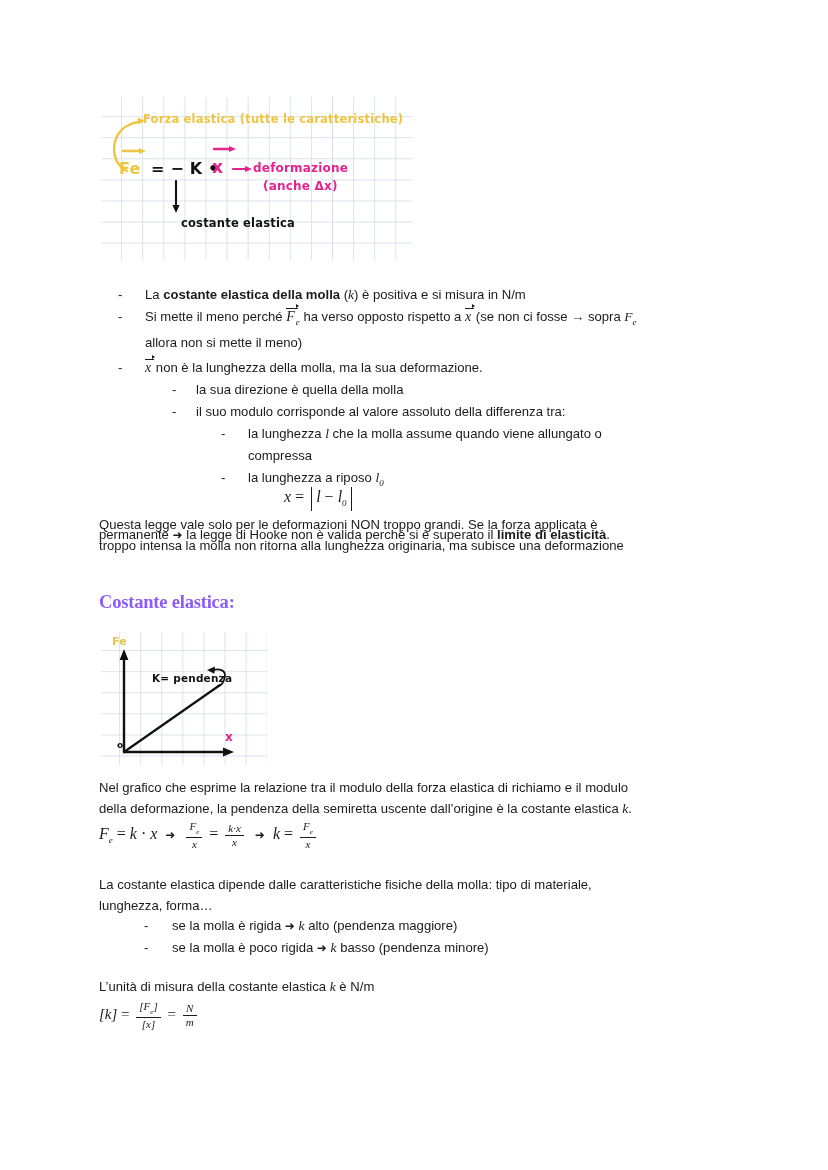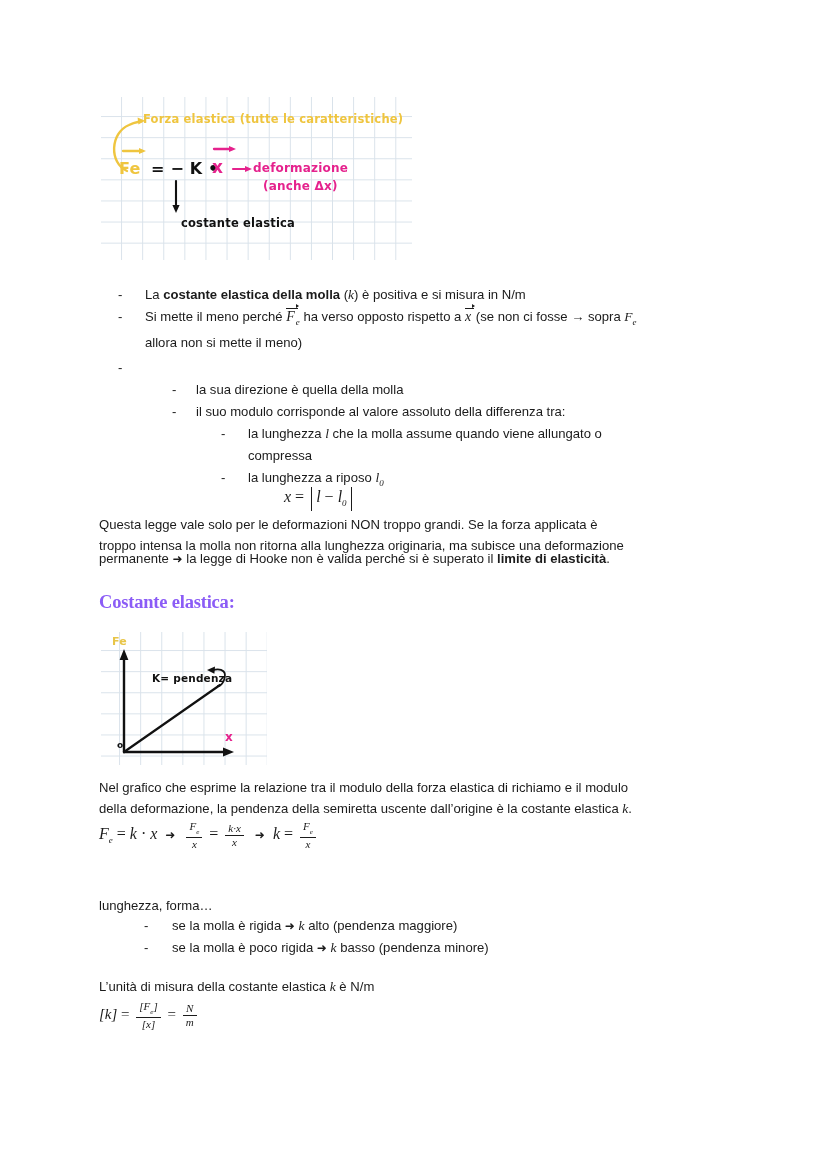--- a/index.html
+++ b/index.html
@@ -217,20 +217,23 @@
     <span>La </span><b>costante elastica della molla</b><span> (</span><span class="it">k</span><span>) è positiva e si misura in N/m</span>
   </div>
 
   <div class="dash" style="left:118px; top:306px;">-</div>
   <div class="txt" style="left:145px; top:306px;">
     <span>Si mette il meno perché </span><span class="vec"><span>F</span><span class="tip"></span></span><span class="sub">e</span><span> ha verso opposto rispetto a </span><span class="vec"><span>x</span><span class="tip"></span></span><span> (se non ci fosse →  sopra </span><span class="it">F</span><span class="sub">e</span>
   </div>
   <div class="txt" style="left:145px; top:332px;">allora non si mette il meno)</div>
 
   <div class="dash" style="left:118px; top:357px;">-</div>
+  <div class="txt" style="left:145px; top:357px;">
+    <span class="vec"><span>x</span><span class="tip"></span></span><span> non è la lunghezza della molla, ma la sua deformazione.</span>
+  </div>
 
   <div class="dash" style="left:172px; top:379px;">-</div>
   <div class="txt" style="left:196px; top:379px;">la sua direzione è quella della molla</div>
 
   <div class="dash" style="left:172px; top:401px;">-</div>
   <div class="txt" style="left:196px; top:401px;">il suo modulo corrisponde al valore assoluto della differenza tra:</div>
 
   <div class="dash" style="left:221px; top:423px;">-</div>
   <div class="txt" style="left:248px; top:423px;">
     <span>la lunghezza </span><span class="it">l</span><span> che la molla assume quando viene allungato o</span>
@@ -243,21 +246,21 @@
   </div>
 
   <div class="math" style="left:248px; top:487px; font-size:16px;margin-left:36px;">
     <span>x</span>
     <span class="up">=</span>
     <span class="absbar"><span>l</span> <span class="up">−</span> <span>l</span><span class="sub">0</span></span>
   </div>
 
   <div class="txt" style="left:99px; top:514px;">Questa legge vale solo per le deformazioni NON troppo grandi. Se la forza applicata è</div>
   <div class="txt" style="left:99px; top:535px;">troppo intensa la molla non ritorna alla lunghezza originaria, ma subisce una deformazione</div>
-  <div class="txt" style="left:99px; top:548px;text-align:right;">
+  <div class="txt" style="left:99px; top:524px;text-align:right;">
     <span>permanente </span><span class="arrow-r">➜</span><span> la legge di Hooke non è valida perché si è superato il </span><b>limite di elasticità</b><span>.</span>
   </div>
 
   <div id="heading-costante">Costante elastica:</div>
 
   <div class="grid-figure" id="figure-slope">
     <svg width="166" height="133" viewBox="0 0 166 133">
 
       <line x1="23" y1="120" x2="23" y2="25" stroke="#111111" stroke-width="2.4" stroke-linecap="round"></line>
       <polygon points="23,17 18.6,28 27.4,28" fill="#111111"></polygon>
@@ -299,20 +302,21 @@
     </span>
     <span class="arrow-r up" style="margin:0 4px;">➜</span>
     <span>k</span>
     <span class="up">=</span>
     <span class="frac" style="font-size:11px;">
       <span class="num"><span>F</span><span class="sub" style="font-size:7px;">e</span></span>
       <span class="den">x</span>
     </span>
   </div>
 
+  <div class="txt" style="left:99px; top:874px;">La costante elastica dipende dalle caratteristiche fisiche della molla: tipo di materiale,</div>
   <div class="txt" style="left:99px; top:895px;">lunghezza, forma…</div>
 
   <div class="dash" style="left:144px; top:915px;">-</div>
   <div class="txt" style="left:172px; top:915px;">
     <span>se la molla è rigida </span><span class="arrow-r">➜</span><span> </span><span class="it">k</span><span> alto (pendenza maggiore)</span>
   </div>
 
   <div class="dash" style="left:144px; top:937px;">-</div>
   <div class="txt" style="left:172px; top:937px;">
     <span>se la molla è poco rigida </span><span class="arrow-r">➜</span><span> </span><span class="it">k</span><span> basso (pendenza minore)</span>

